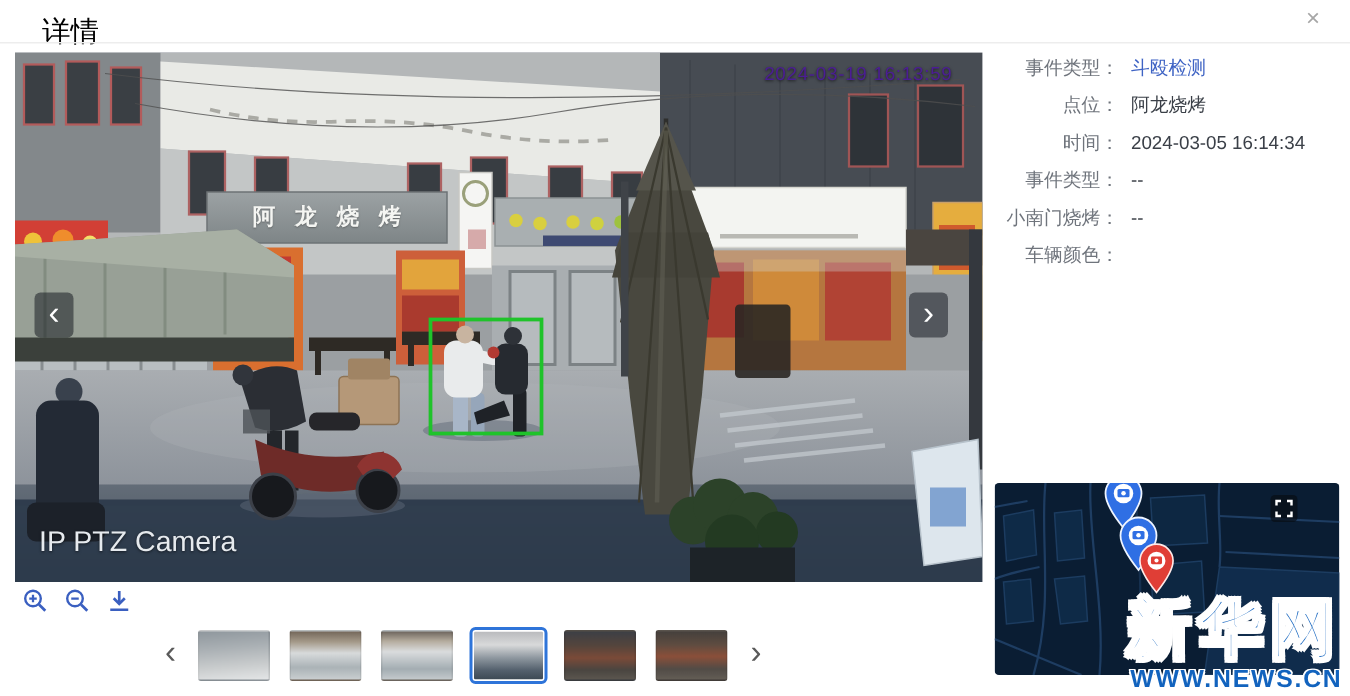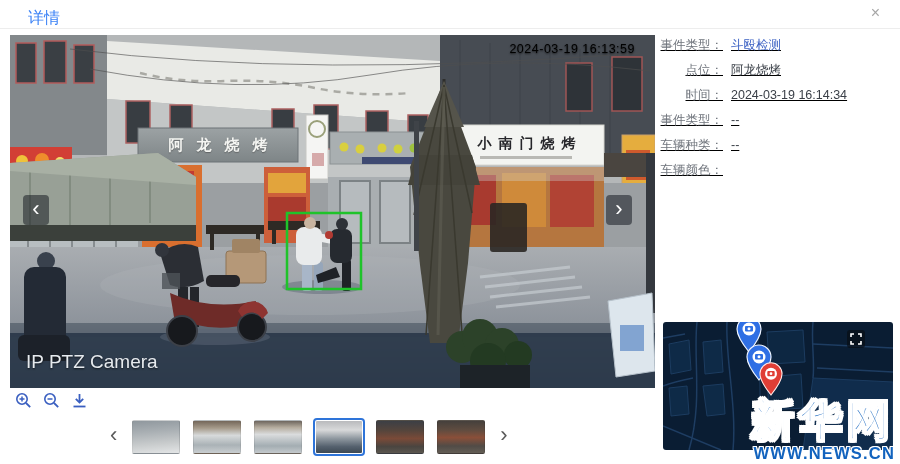--- a/index.html
+++ b/index.html
@@ -1,28 +1,28 @@
 <!DOCTYPE html>
 <html><head>
 <meta charset="utf-8">
 <style>
   * { margin:0; padding:0; box-sizing:border-box; }
   html,body { width:900px; height:464px; background:#fff; overflow:hidden;
               font-family:"Liberation Sans", sans-serif; }
   .app { position:relative; width:900px; height:464px; background:#fff; }
 
   
-  .dlg-title { position:absolute; left:28px; top:8px; font-size:16px; color:#3b82f6; }
+  .dlg-title { position:absolute; left:28px; top:8px; font-size:19px; color:#000000; }
   .dlg-close { position:absolute; right:20px; top:5px; font-size:16px; color:#a6a6a6; cursor:pointer; line-height:16px; }
   .dlg-divider { position:absolute; left:0; top:28px; width:900px; border-top:1px solid #ededed; }
 
   
   .viewer { position:absolute; left:10px; top:35px; width:645px; height:353px; overflow:hidden; background:#8d939b; }
   .viewer svg { position:absolute; left:0; top:0; }
-  .ts-overlay { position:absolute; right:20px; top:7px; color:#000000; font-size:12.5px;
+  .ts-overlay { position:absolute; right:20px; top:7px; color:#4c1d95; font-size:12.5px;
                 letter-spacing:.5px; text-shadow:0 1px 2px rgba(0,0,0,.65); }
   .cam-label { position:absolute; left:16px; bottom:15px; color:#e6eaee; font-size:19px;
                text-shadow:0 1px 2px rgba(0,0,0,.6); }
   .nav-arrow { position:absolute; top:160px; width:26px; height:30px; border-radius:4px;
                background:rgba(12,16,24,.5); color:#fff; display:flex; align-items:center;
                justify-content:center; font-size:22px; line-height:1; cursor:pointer; padding-bottom:3px;}
   .nav-prev { left:13px; }
   .nav-next { right:23px; }
   .sign-text-left { position:absolute; left:128px; top:93px; width:160px; height:34px;
                     line-height:34px; text-align:center; color:#f4f5f2; font-weight:bold;
@@ -41,21 +41,21 @@
   .thumb { width:48px; height:34px; border-radius:2px; cursor:pointer; border:1px solid rgba(0,0,0,.08); }
   .thumb.selected { outline:2px solid #2e74d9; outline-offset:0; border-color:#fff; }
   .t1 { background:linear-gradient(175deg,#8f979d 0%,#aab0b4 35%,#c9cccd 70%,#e3e5e6 100%); }
   .t2 { background:linear-gradient(180deg,#74675a 0%,#a59a8a 22%,#d7dadb 45%,#aab2b6 75%,#c9ced0 100%); }
   .t3 { background:linear-gradient(180deg,#6e665e 0%,#b4ab9d 20%,#dadcdd 42%,#a3adb2 78%,#c4c9cc 100%); }
   .t4 { background:linear-gradient(180deg,#b9babd 0%,#d8d9da 28%,#8e979f 55%,#55616e 80%,#3d4954 100%); }
   .t5 { background:linear-gradient(180deg,#3c3f45 0%,#55453c 30%,#7a4a38 55%,#4a4540 80%,#5b564f 100%); }
   .t6 { background:linear-gradient(180deg,#45403c 0%,#5f4c40 28%,#8a4f39 52%,#514b46 78%,#635d55 100%); }
 
   
-  .panel { position:absolute; left:643px; top:38px; width:230px;text-decoration:underline; }
+  .panel { position:absolute; left:666px; top:38px; width:230px; }
   .drow { display:flex; align-items:flex-start; margin-bottom:10px; font-size:12.5px; line-height:15px; }
   .drow-label { flex:none; width:80px; text-align:right; color:#6f747c; margin-right:8px; }
   .drow-value { color:#3b4048; }
   .drow-value.link { color:#3e63c4; cursor:pointer; }
   .swatch { width:27px; height:13px; border-radius:3px; background:#8b919a; margin-top:1px; }
 
   
   .map-box { position:absolute; left:663px; top:322px; width:230px; height:128px; border-radius:3px;
              overflow:hidden; cursor:pointer; }
 
@@ -241,21 +241,20 @@
         <circle cx="478" cy="326" r="18" fill="#233a22"></circle>
         <rect x="450" y="330" width="70" height="23" fill="#1d2328"></rect>
       </g>
       <g>
         <polygon points="598,266 642,258 645,336 606,342" fill="#dde6ed" stroke="#b7c2cb"></polygon>
         <rect x="610" y="290" width="24" height="26" fill="#5b87c5" opacity=".7"></rect>
       </g>
     </svg>
 
     <div class="sign-text-left">阿龙烧烤</div>
-    <div class="sign-text-right">小南门烧烤</div>
     <div class="ts-overlay">2024-03-19 16:13:59</div>
     <div class="cam-label">IP PTZ Camera</div>
     <div class="nav-arrow nav-prev">
       <span>‹</span>
     </div>
     <div class="nav-arrow nav-next">
       <span>›</span>
     </div>
   </div>
 
@@ -299,28 +298,28 @@
     <div class="drow">
       <span class="drow-label">事件类型：</span>
       <span class="drow-value link">斗殴检测</span>
     </div>
     <div class="drow">
       <span class="drow-label">点位：</span>
       <span class="drow-value">阿龙烧烤</span>
     </div>
     <div class="drow">
       <span class="drow-label">时间：</span>
-      <span class="drow-value">2024-03-19 16:14:34</span>
+      <span class="drow-value">2024-03-05 16:14:34</span>
     </div>
     <div class="drow">
       <span class="drow-label">事件类型：</span>
       <span class="drow-value">--</span>
     </div>
     <div class="drow">
-      <span class="drow-label">车辆种类：</span>
+      <span class="drow-label">小南门烧烤：</span>
       <span class="drow-value">--</span>
     </div>
     <div class="drow">
       <span class="drow-label">车辆颜色：</span>
       <span class="drow-value"><span class="swatch" style="background: rgb(139, 145, 154);"></span></span>
     </div>
   </div>
 
   <div class="map-box">
     <svg width="230" height="128" viewBox="0 0 230 128">

